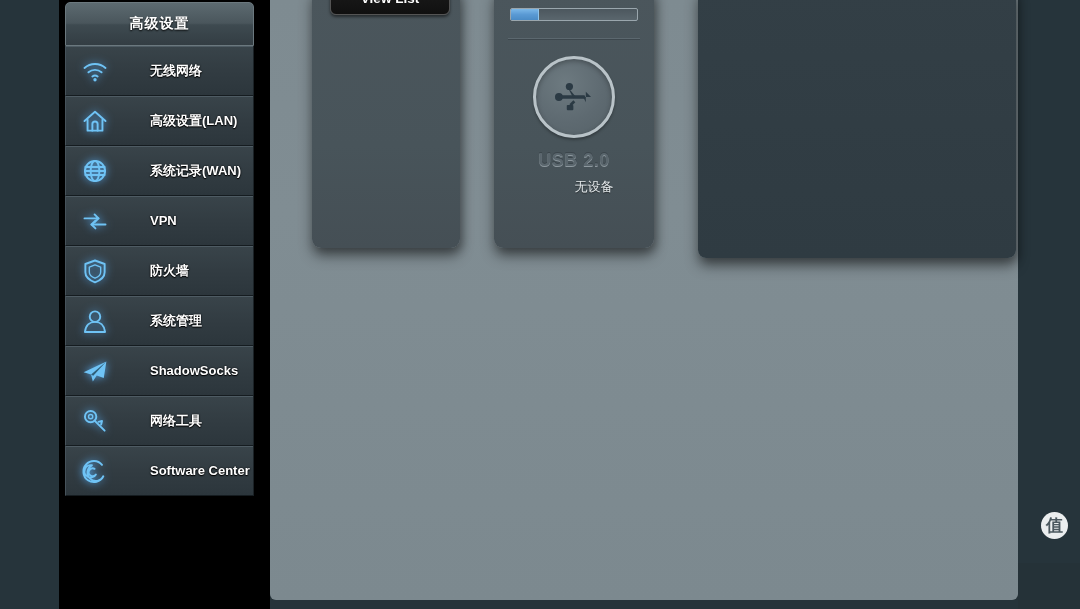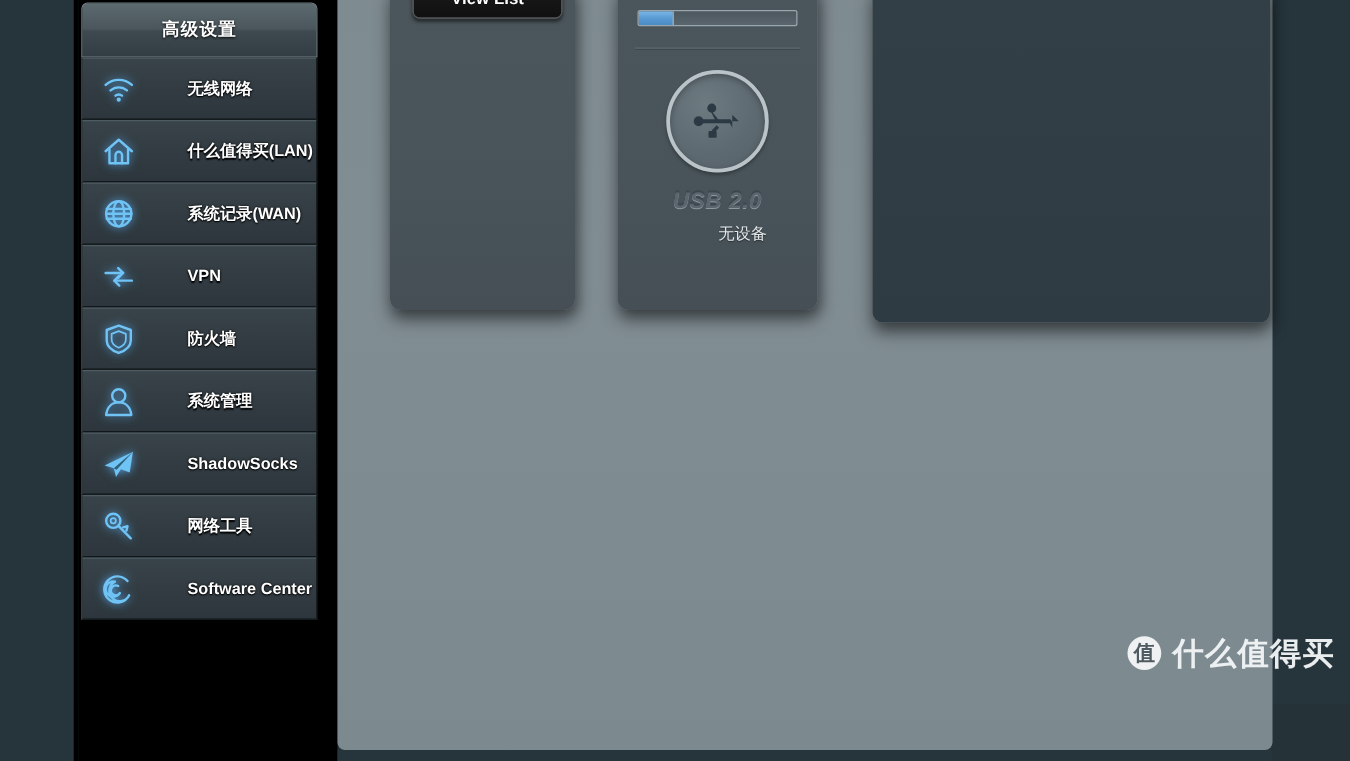--- a/index.html
+++ b/index.html
@@ -125,21 +125,21 @@
     width:82px; height:82px; border-radius:50%;
     background: radial-gradient(circle at 38% 32%, #6d7a80 0%, #5e6a71 55%, #556167 100%);
     border:3px solid #b9c3c8;
     display:flex; align-items:center; justify-content:center;
     box-shadow: inset 0 2px 5px rgba(0,0,0,.28), 0 2px 3px rgba(0,0,0,.3);
   }
   .usb-circle svg{ display:block; }
   .usb-title {
     position:absolute; left:0; right:0; top:160px;
     text-align:center;
-    font-size:18px; font-style:italic; font-weight:bold;
+    font-size:18px; font-weight:bold;
     color:#5a666d;
     text-shadow: 0 1px 0 #8d989e, 0 -1px 0 #3c464c;
     letter-spacing:.5px;
   }
   .usb-sub {
     position:absolute; left:0; right:0; top:188px;
     text-align:center; font-size:13px; color:#e3e8ea;
     text-shadow:0 1px 1px rgba(0,0,0,.5);
     padding-left:40px;
   }
@@ -184,21 +184,21 @@
           <span class="side-label">无线网络</span>
         </div>
         <div class="side-item">
           <span class="side-ico">
             <svg width="28" height="28" viewBox="0 0 32 32" fill="none" stroke="#6fc3f5" stroke-width="2.2" stroke-linecap="round" stroke-linejoin="round">
               <path d="M4 16 L16 5.5 L28 16"></path>
               <path d="M7.5 14.5 V27 h17 V14.5"></path>
               <path d="M13 27 v-7.5 a3 3 0 0 1 6 0 V27"></path>
             </svg>
           </span>
-          <span class="side-label">什么值得买(LAN)</span>
+          <span class="side-label">高级设置(LAN)</span>
         </div>
         <div class="side-item">
           <span class="side-ico">
             <svg width="28" height="28" viewBox="0 0 32 32" fill="none" stroke="#6fc3f5" stroke-width="2.2" stroke-linecap="round" stroke-linejoin="round">
               <circle cx="16" cy="16" r="11.5"></circle>
               <ellipse cx="16" cy="16" rx="5" ry="11.5"></ellipse>
               <path d="M5 11.5 h22 M5 20.5 h22 M4.5 16 h23"></path>
             </svg>
           </span>
           <span class="side-label">系统记录(WAN)</span>
@@ -301,16 +301,15 @@
 
     <div class="card" id="card-empty">
       
     </div>
 
   </div>
   <div class="main-bottom-shadow"></div>
 
   <div class="watermark">
     <div class="wm-logo">值</div>
-    <div class="wm-text">什么值得买</div>
   </div>
 
 </div>
 
 </body></html>

